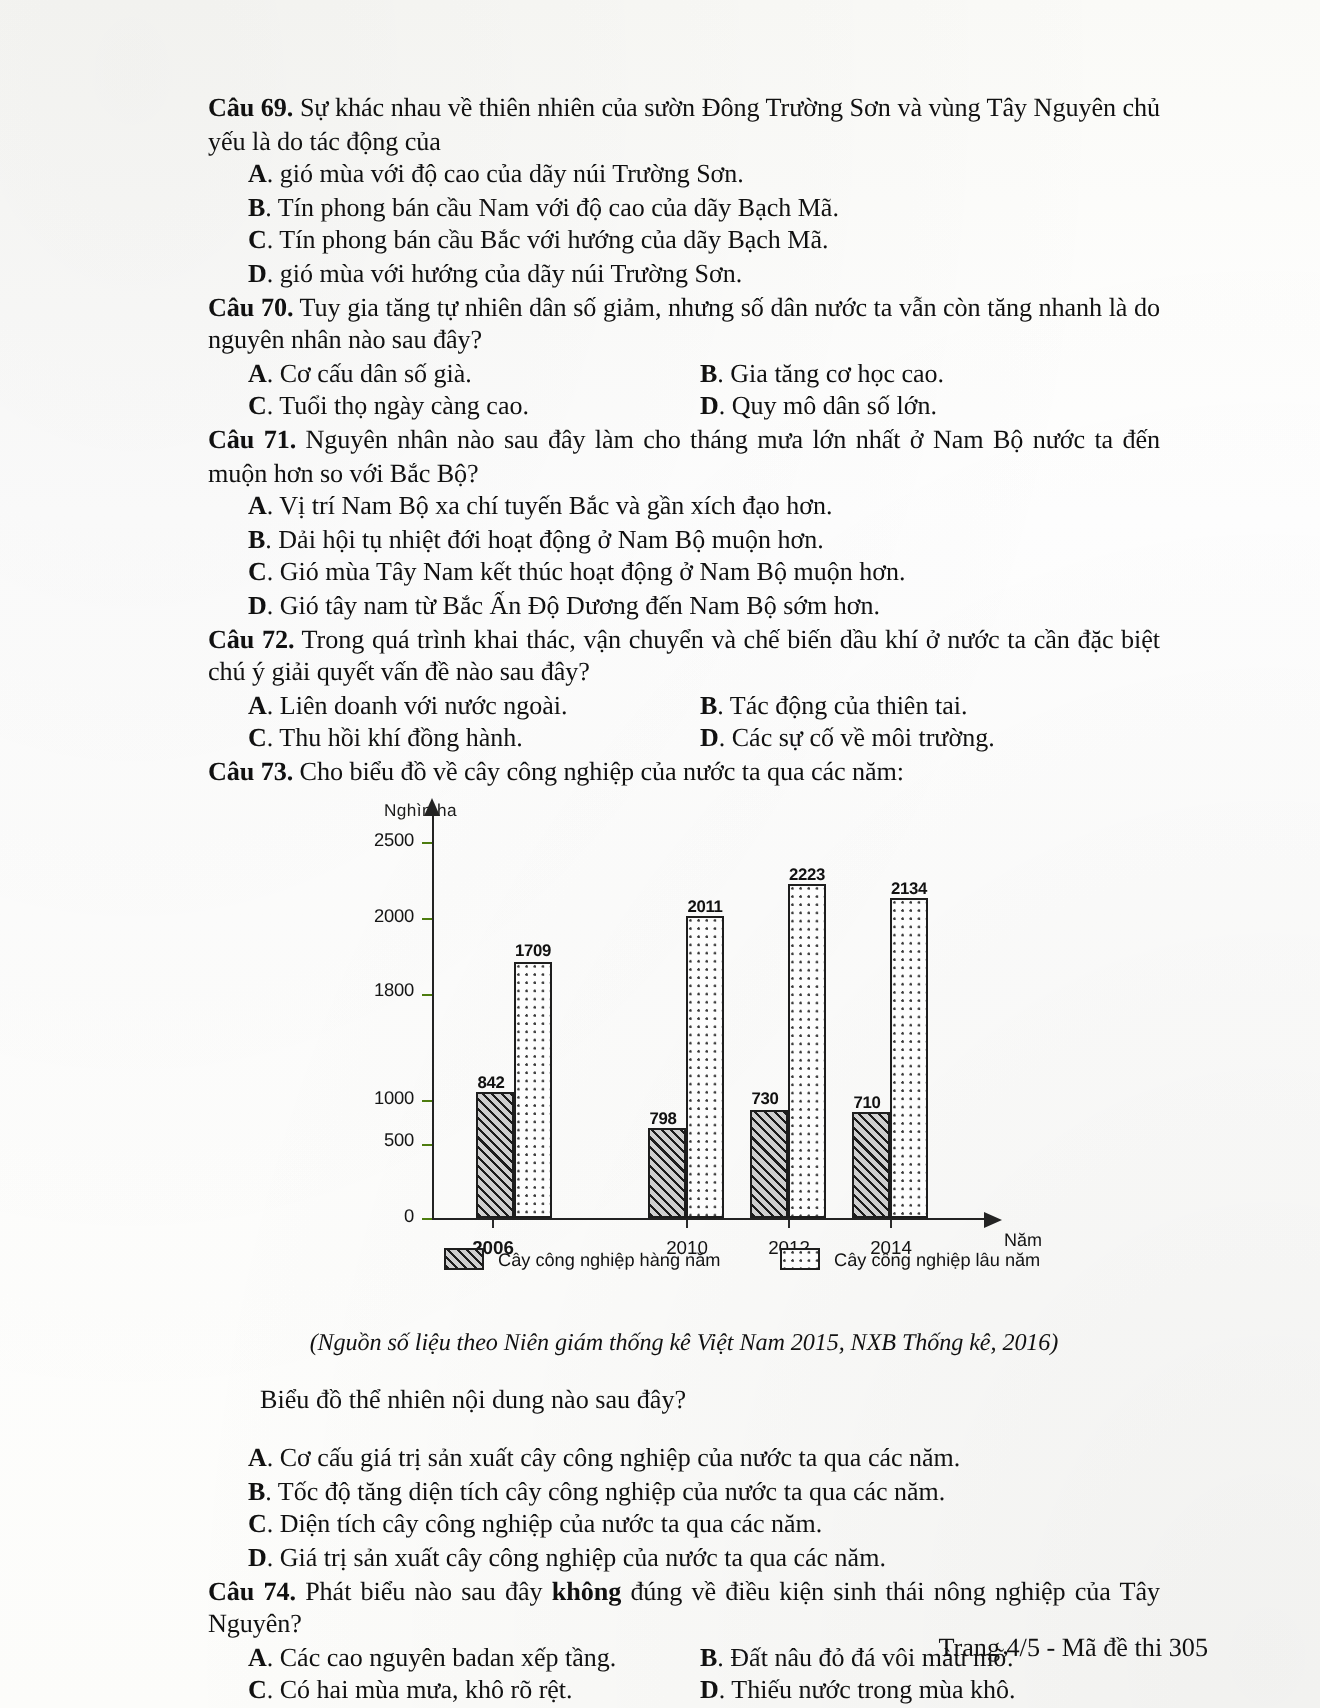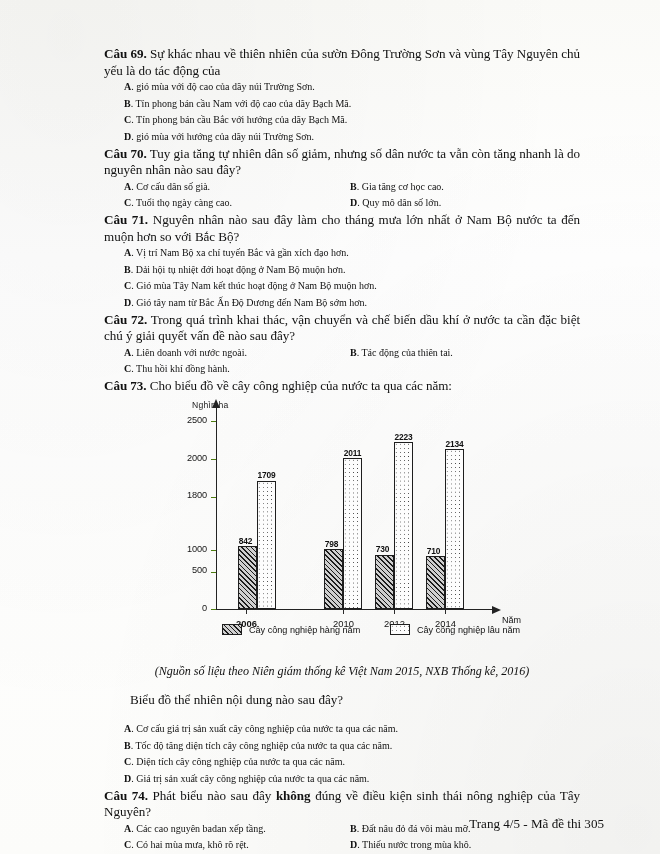--- a/index.html
+++ b/index.html
@@ -37,21 +37,21 @@
     font-size: 13.1px;
     line-height: 16.6px;
     text-align: justify;
     margin: 0;
     letter-spacing: -0.05px;
   }
   .qnum { font-weight: bold; }
   .qbody { font-weight: normal; }
   .opt-row {
     display: flex;
-    font-size: 10px;
+    font-size: 13px;
     line-height: 16.6px;
     margin: 0;
   }
   .opt-full { padding-left: 20px; }
   .opt-half {
     width: 50%;
     padding-left: 20px;
     box-sizing: border-box;
   }
   .opt-half.right { padding-left: 8px; }
@@ -305,20 +305,21 @@
     </div>
 
     <div>
       <p class="qline"><span class="qnum">Câu 72.</span><span class="qbody"> Trong quá trình khai thác, vận chuyển và chế biến dầu khí ở nước ta cần đặc biệt chú ý giải quyết vấn đề nào sau đây?</span></p>
       <div class="opt-row">
         <div class="opt-half"><span class="lt">A</span><span>. Liên doanh với nước ngoài.</span></div>
         <div class="opt-half right"><span class="lt">B</span><span>. Tác động của thiên tai.</span></div>
       </div>
       <div class="opt-row">
         <div class="opt-half"><span class="lt">C</span><span>. Thu hồi khí đồng hành.</span></div>
+        <div class="opt-half right"><span class="lt">D</span><span>. Các sự cố về môi trường.</span></div>
       </div>
     </div>
 
     <div>
       <p class="qline"><span class="qnum">Câu 73.</span><span class="qbody"> Cho biểu đồ về cây công nghiệp của nước ta qua các năm:</span></p>
 
       <div class="chart-wrap">
         <div class="chart-inner">
           <div class="y-unit">Nghìn ha</div>
           <div class="plot" id="plot">
@@ -347,21 +348,21 @@
               </div>
               <div class="bar annual" style="left: 22px; height: 63.3184px;">
                 <span class="bar-label" style="left: 38%;">842</span>
               </div>
               <div class="bar perennial" style="left: 41px; height: 128.517px;">
                 <span class="bar-label">1709</span>
               </div>
               <div class="xtick" style="left: 30px; font-weight: bold;">
                 <span class="xtick-label">2006</span>
               </div>
-              <div class="bar annual" style="left: 108px; height: 60px;">
+              <div class="bar annual" style="left: 108px; height: 45px;">
                 <span class="bar-label" style="left: 38%;">798</span>
               </div>
               <div class="bar perennial" style="left: 127px; height: 151.227px;">
                 <span class="bar-label">2011</span>
               </div>
               <div class="xtick" style="left: 127px;">
                 <span class="xtick-label">2010</span>
               </div>
               <div class="bar annual" style="left: 159px; height: 54.896px;">
                 <span class="bar-label" style="left: 38%;">730</span>

